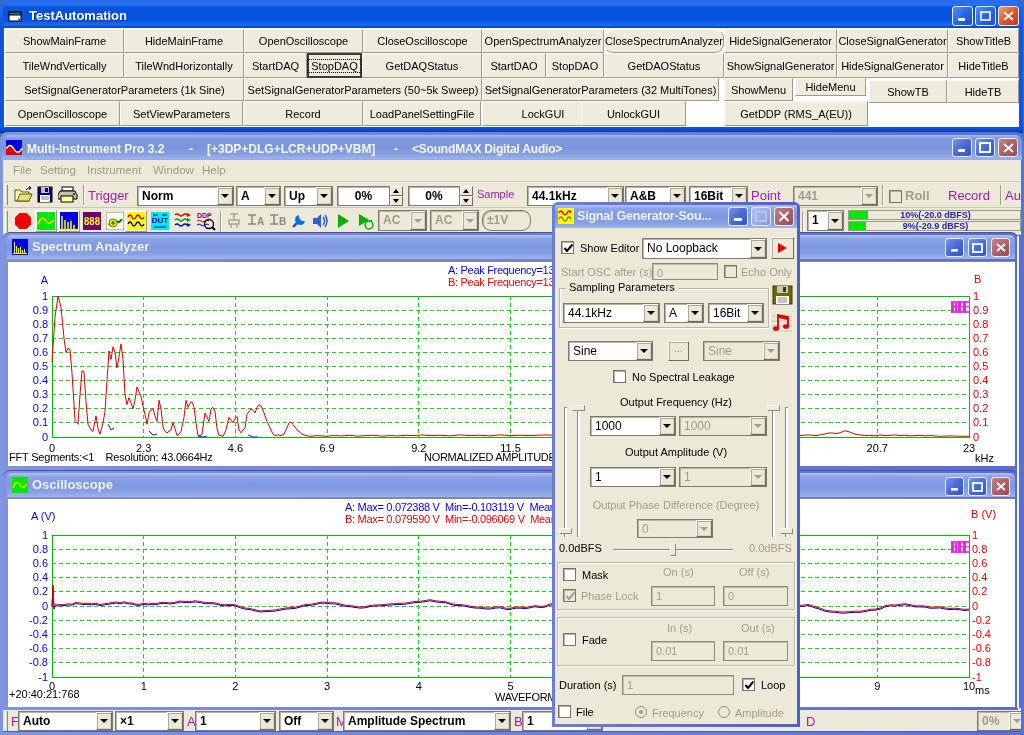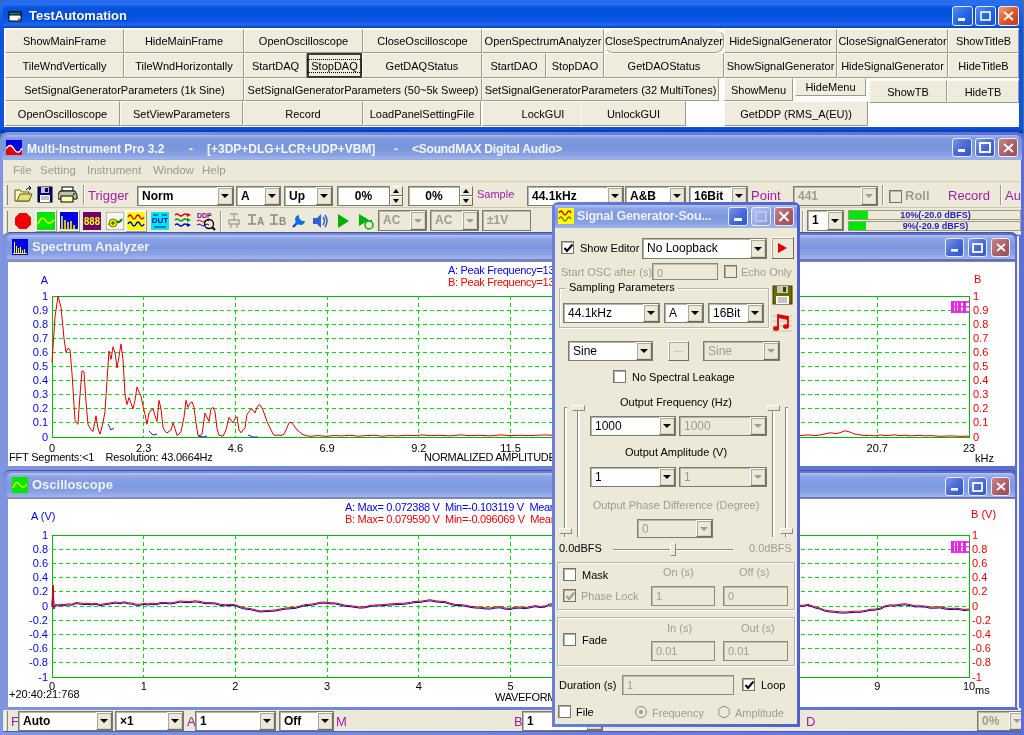--- a/index.html
+++ b/index.html
@@ -341,21 +341,21 @@
         <span class="ar">
           <i></i>
         </span>
       </div>
     <div class="combo dis" style="left:427px;top:2px;width:49px;height:21px;">
         <span class="tx">AC</span>
         <span class="ar">
           <i></i>
         </span>
       </div>
-    <div class="combo dis" style="left:479px;top:2px;width:49px;height:21px;">
+    <div class="combo dis" style="left:479px;top:2px;width:49px;height:21px;border-radius:9px;">
         <span class="tx">±1V</span>
       </div>
     <div class="sep" style="left:799px;top:3px;height:21px;"></div>
     <div class="combo" style="left:804px;top:2px;width:37px;height:21px;">
         <span class="tx">1</span>
         <span class="ar">
           <i></i>
         </span>
       </div>
     <div class="ab" style="left:845px;top:2px;width:173px;height:10px;background:#ece9d8;border:1px solid #9d9a88;">
@@ -390,20 +390,26 @@
           <i></i>
         </span>
       </div>
     <div class="combo" style="left:276px;top:2px;width:55px;height:20px;">
         <span class="tx">Off</span>
         <span class="ar">
           <i></i>
         </span>
       </div>
     <div class="blbl" style="left:333px;top:5px;font-size:13px;">M</div>
+    <div class="combo" style="left:340px;top:2px;width:168px;height:20px;">
+        <span class="tx">Amplitude Spectrum</span>
+        <span class="ar">
+          <i></i>
+        </span>
+      </div>
     <div class="blbl" style="left:511px;top:5px;font-size:13px;">B</div>
     <div class="combo" style="left:519px;top:2px;width:81px;height:20px;">
         <span class="tx">1</span>
         <span class="ar">
           <i></i>
         </span>
       </div>
     <div class="blbl" style="left:803px;top:5px;font-size:13px;">D</div>
     <div class="combo dis" style="left:974px;top:2px;width:49px;height:20px;">
         <span class="tx">0%</span>

